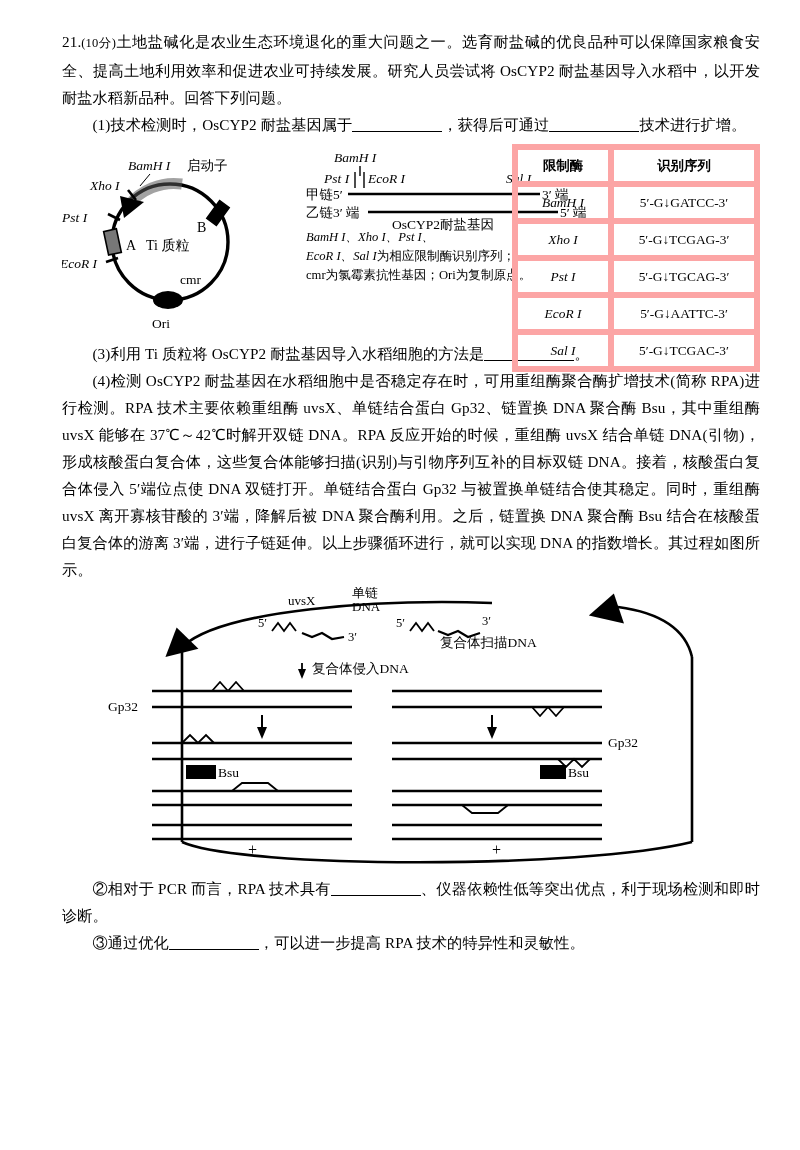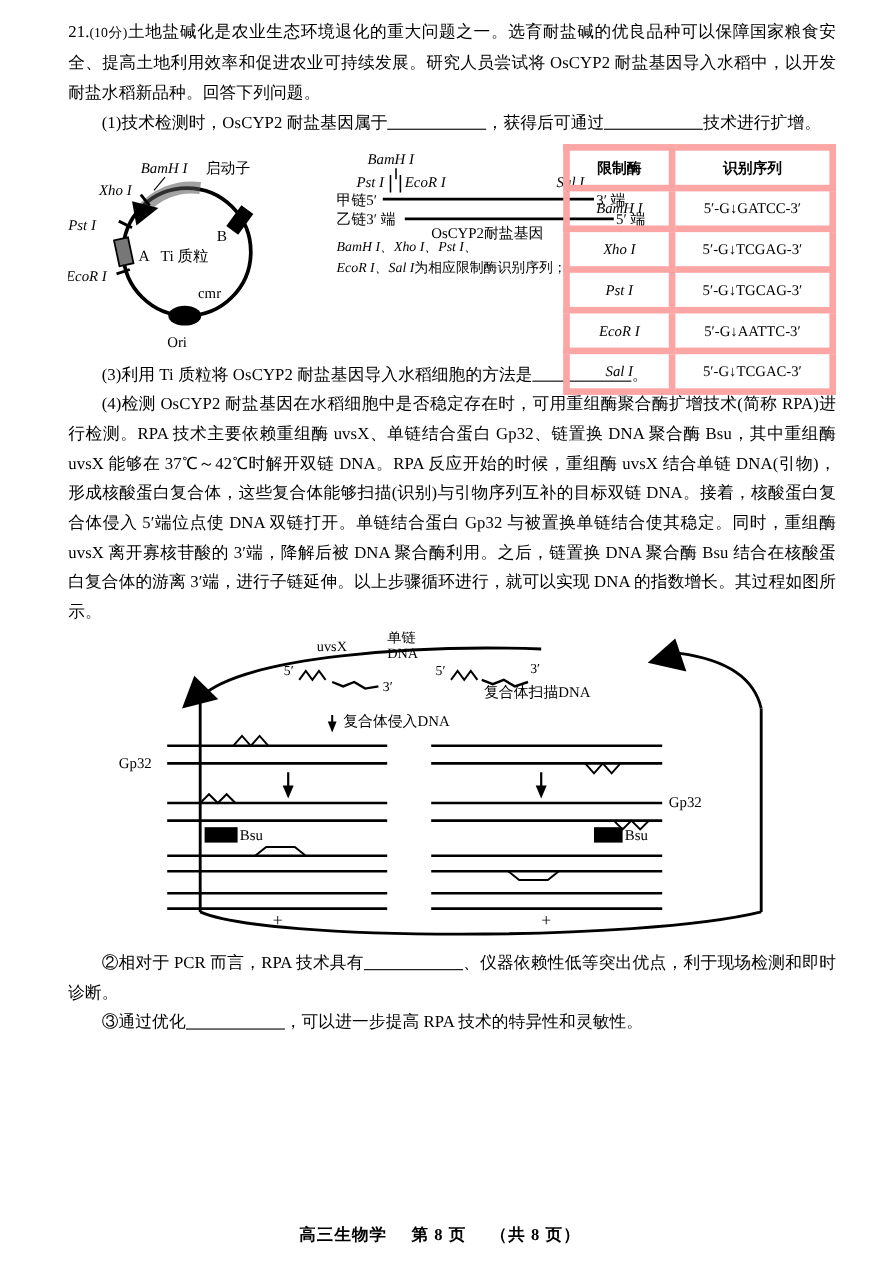--- a/index.html
+++ b/index.html
@@ -11,21 +11,21 @@
     width: 800px;
     height: 1150px;
     position: relative;
     font-family: "Liberation Serif", serif;
     color: #000;
     overflow: hidden;
   }
   .page {
     position: absolute;
     inset: 0;
-    padding: 16px 40px 0 62px;
+    padding: 28px 40px 0 62px;
     box-sizing: border-box;
   }
   p, div { box-sizing: border-box; }
 
   
   .para {
     font-size: 15.2px;
     line-height: 27px;
     text-align: justify;
     margin: 0;
@@ -183,20 +183,21 @@
         <text x="236" y="49" font-family="Liberation Serif, serif" font-size="13.5">3′ 端</text>
         <text x="0" y="67" font-family="Liberation Serif, serif" font-size="13.5">乙链3′ 端</text>
         <text x="254" y="67" font-family="Liberation Serif, serif" font-size="13.5">5′ 端</text>
         <text x="86" y="79" font-family="Liberation Serif, serif" font-size="13.5">OsCYP2耐盐基因</text>
       </svg>
     </div>
 
     <div class="note">
       <div><i>BamH I、Xho I、Pst I、</i></div>
       <div><i>EcoR I、Sal I</i><span>为相应限制酶识别序列；</span></div>
+      <div>cmr为氯霉素抗性基因；Ori为复制原点。</div>
     </div>
 
     <table class="enz">
       <tbody>
           <tr>
         <th>限制酶</th>
         <th>识别序列</th>
       </tr>
       <tr>
         <td class="name">BamH I</td>
@@ -305,17 +306,14 @@
 
 
   <p class="para indent">
     <span>②</span><span>相对于 PCR 而言，RPA 技术具有</span><span class="blank w90"></span><span>、仪器依赖性低等突出优点，利于现场检测和即时诊断。</span>
   </p>
 
   <p class="para indent">
     <span>③</span><span>通过优化</span><span class="blank w90"></span><span>，可以进一步提高 RPA 技术的特异性和灵敏性。</span>
   </p>
 
-  <div class="footer">
-    <span>高三生物学</span><span class="gap"></span><span>第 8 页</span><span class="gap"></span><span>（共 8 页）</span>
-  </div>
 
 </div>
 
 </body></html>

